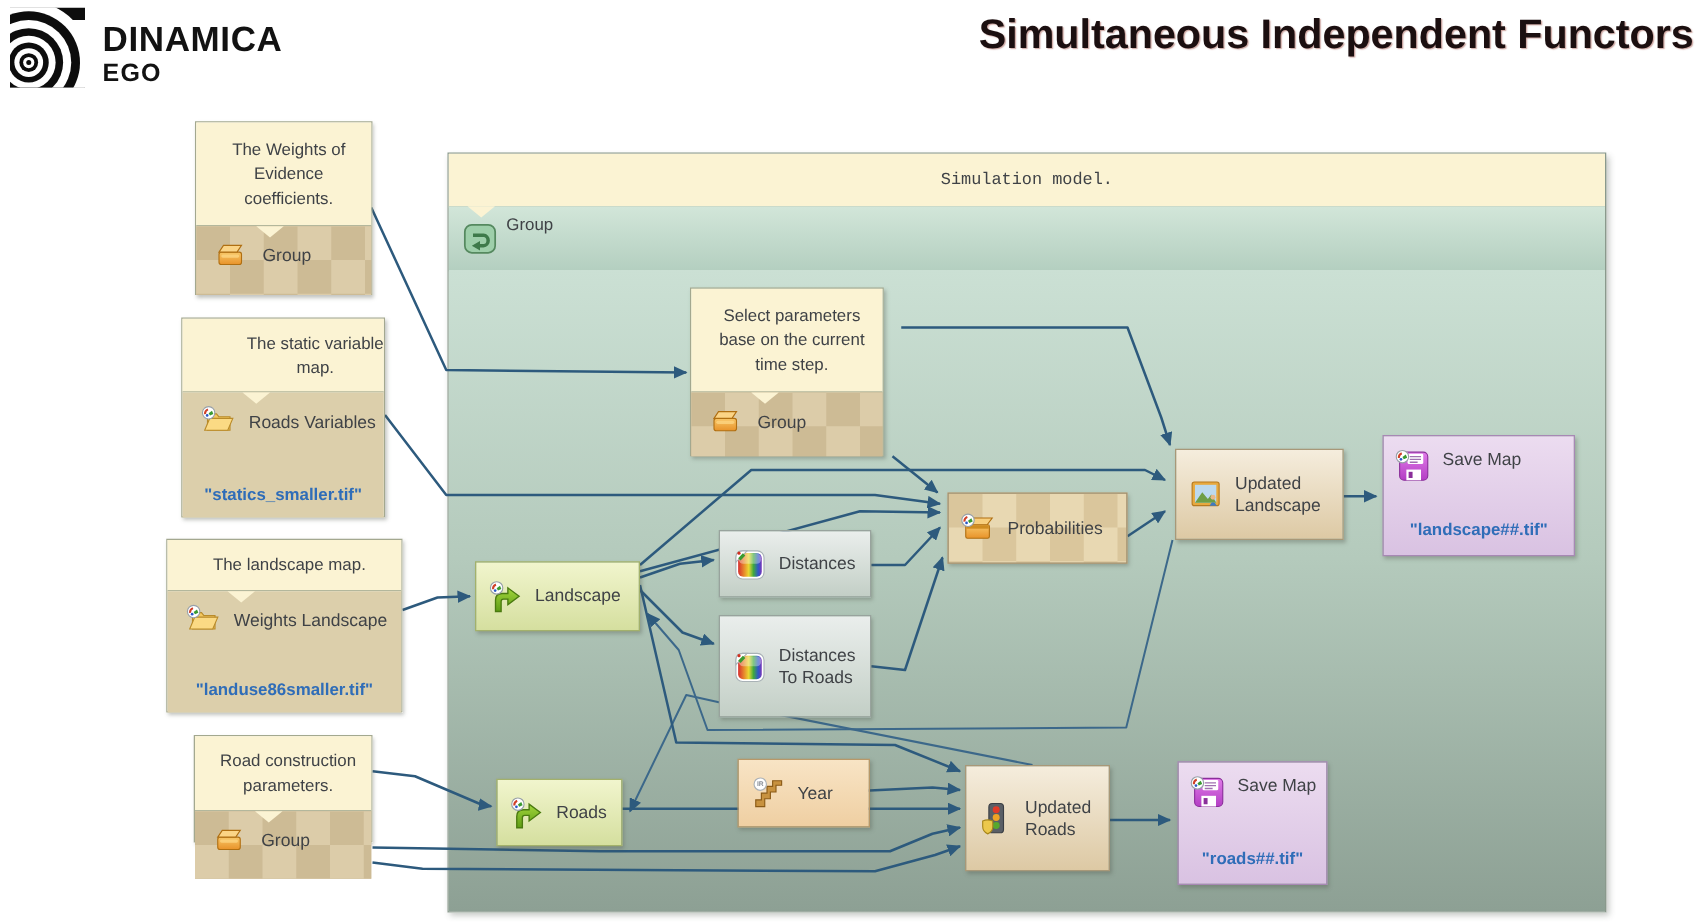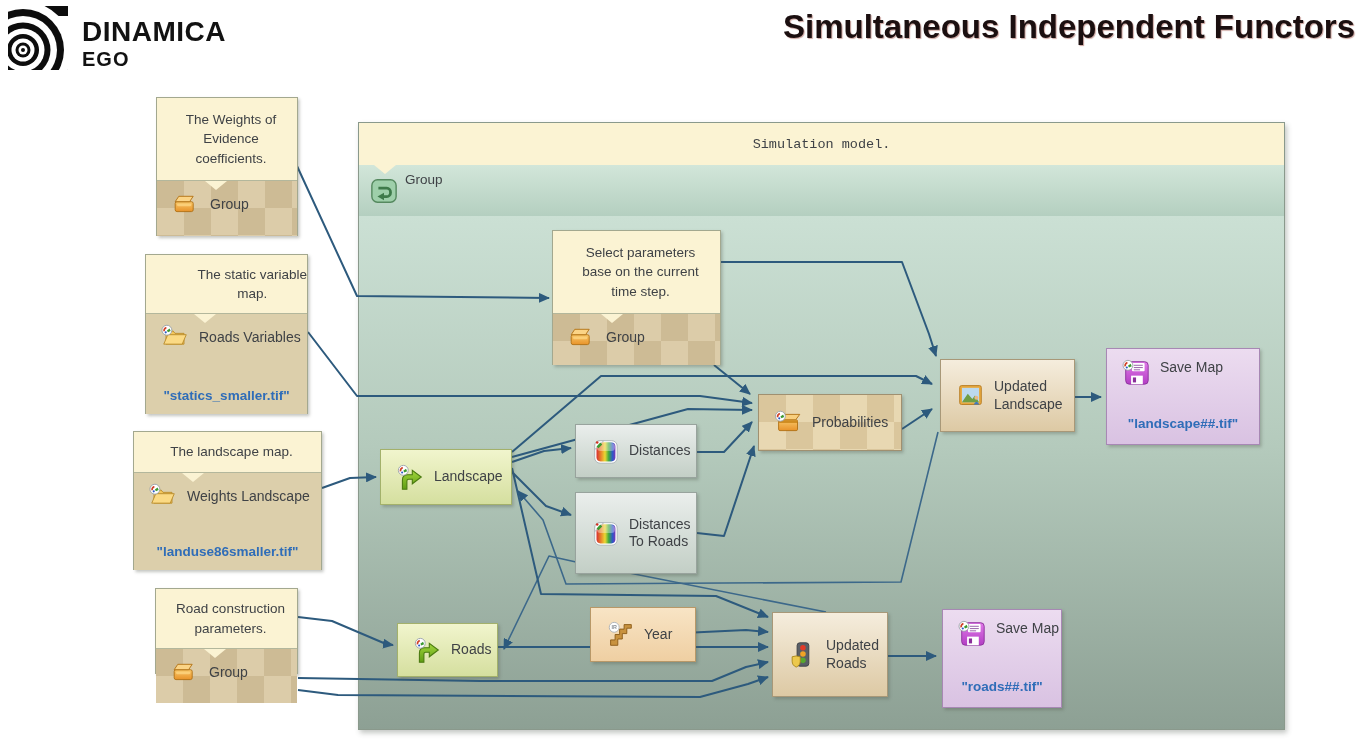--- a/index.html
+++ b/index.html
@@ -39,21 +39,21 @@
   .solid{background:#dccfab;}
   .checker{background-color:#cdbb95;
            background-image:conic-gradient(#dccca9 0 25%,#cdbb95 0 50%,#dccca9 0 75%,#cdbb95 0);
            background-size:54px 54px;}
   .frow{position:absolute;top:9px;left:14px;display:flex;align-items:center;gap:9px;font-size:14px;}
   .fname{position:absolute;bottom:11px;left:0;right:0;text-align:center;
          font-size:13.5px;font-weight:600;color:#2f6db8;}
   .notch{position:absolute;width:0;height:0;left:48px;
          border-left:11px solid transparent;border-right:11px solid transparent;
          border-top:9px solid #fbf3d3;z-index:3;}
-  .fbox{display:flex;align-items:center;gap:9px;padding-left:15px;font-size:14px;
+  .fbox{display:flex;align-items:center;gap:9px;padding-left:9px;font-size:14px;
         line-height:1.25;white-space:pre-line;border:1px solid #98a39d;}
   .green{background:linear-gradient(#f1f5cd,#d5df9f);border-color:#a3b16b;}
   .gray{background:linear-gradient(#eaeeec,#c3cfc6);}
   .beige{background:linear-gradient(#f5eddd,#ddc9a4);border-color:#a89878;}
   .peach{background:linear-gradient(#f8e4c5,#efcfa2);border-color:#b89868;}
   .lavender{background:linear-gradient(#ecdcf0,#d9c2e2);border-color:#a788b4;}
   .checkerbox{background-color:#dac69c;
            background-image:conic-gradient(#e8d8b2 0 25%,#dac69c 0 50%,#e8d8b2 0 75%,#dac69c 0);
            background-size:54px 54px;border-color:#a09070;}
   .icon{flex:none;}
@@ -278,21 +278,21 @@
         <div class="note-bottom checker" style="height: 54px;">
           <div class="frow">
             <svg class="icon" width="30" height="27" viewBox="0 0 32 30">
               <use href="#icon-group"></use>
             </svg>
             <span>Group</span>
           </div>
         </div>
         <div class="notch" style="top: 60px;"></div>
       </div>
-      <div class="node" style="left: 552px; top: 230px; width: 169px; height: 135px;">
+      <div class="node" style="left: 552px; top: 230px; width: 155px; height: 135px;">
         <div class="note-top" style="height: 82px;"><span>Select parameters
 base on the current
 time step.</span></div>
         <div class="note-bottom checker" style="height: 51px;">
           <div class="frow">
             <svg class="icon" width="30" height="27" viewBox="0 0 32 30">
               <use href="#icon-group"></use>
             </svg>
             <span>Group</span>
           </div>

